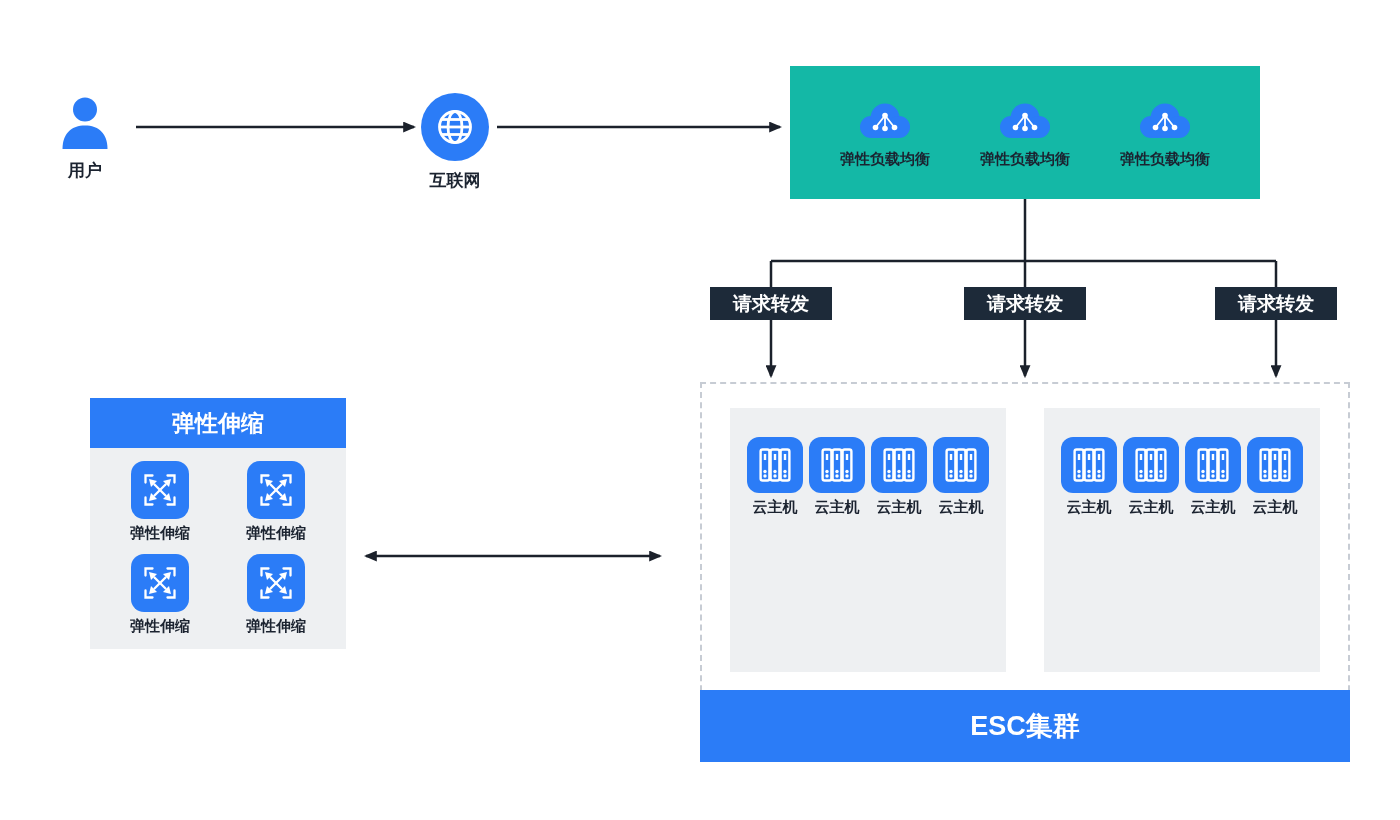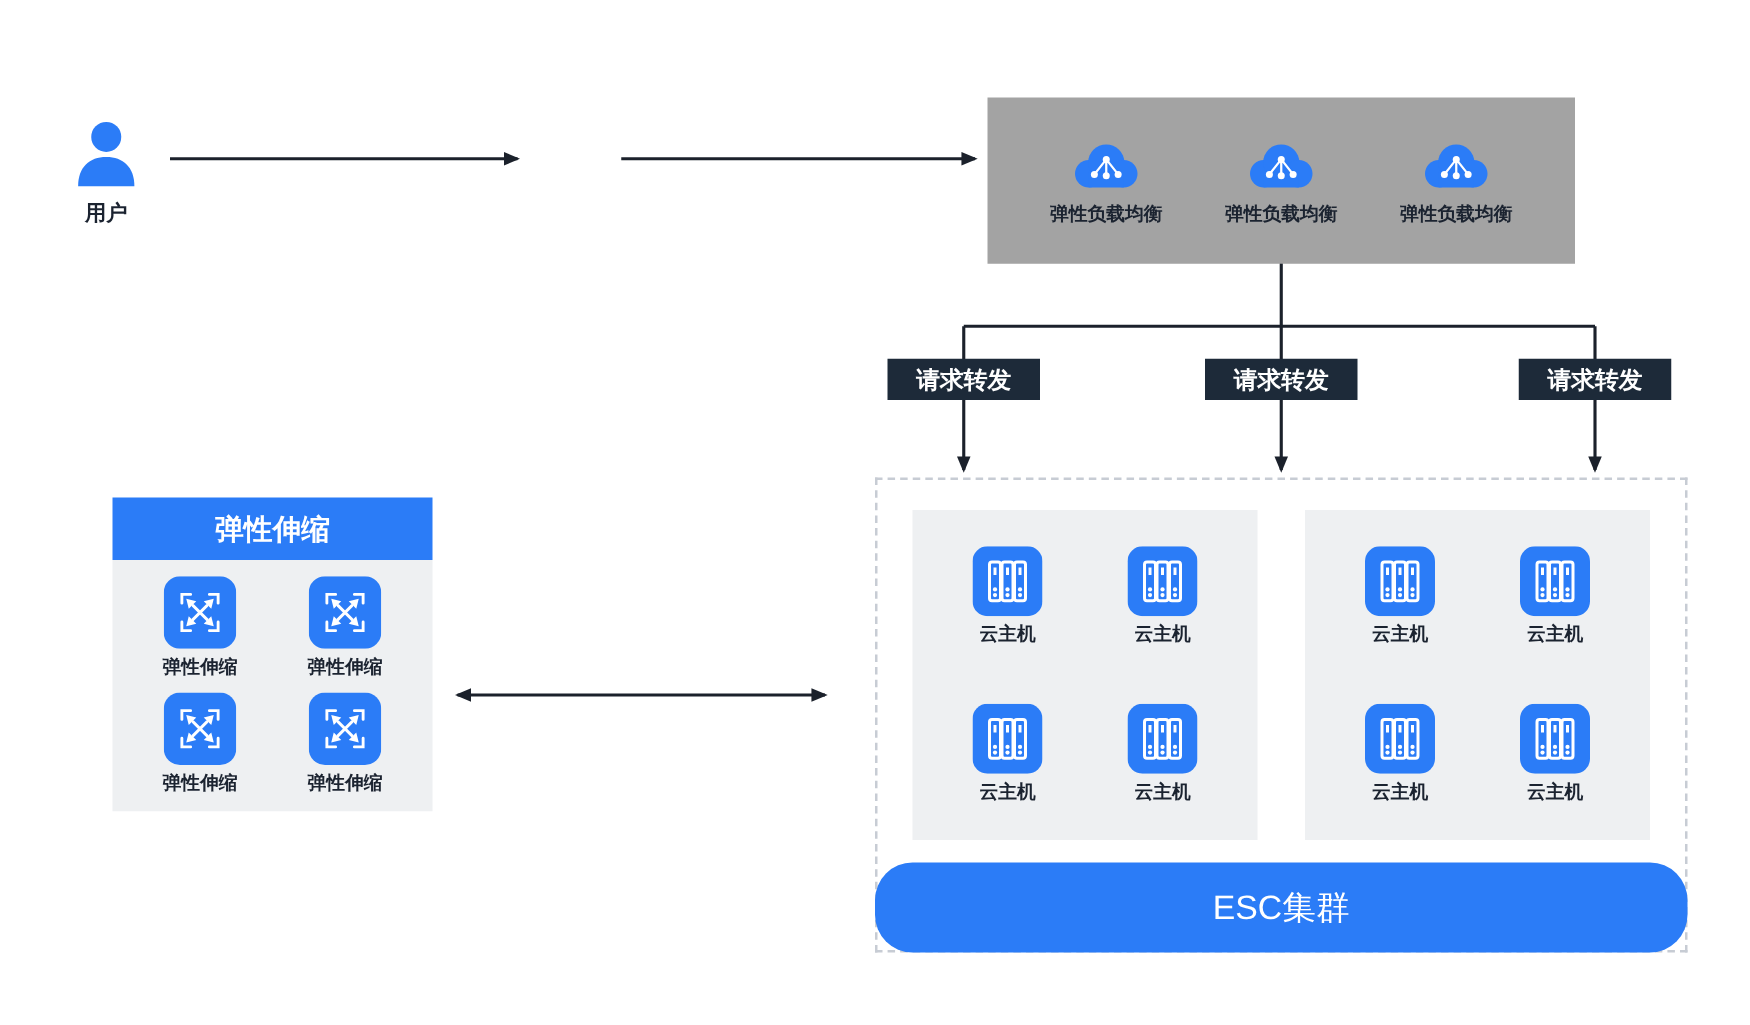--- a/index.html
+++ b/index.html
@@ -7,43 +7,43 @@
     font-family:"Liberation Sans", sans-serif; color:#1b2330; }
   .canvas { position:relative; width:1400px; height:820px; background:#ffffff; overflow:hidden; }
 
   .connectors { position:absolute; left:0; top:0; width:1400px; height:820px; pointer-events:none; }
 
   .node { position:absolute; display:flex; flex-direction:column; align-items:center; }
   .node-user { left:45px; top:96px; width:80px; }
   .node-internet { left:415px; top:92px; width:80px; }
   .node-label { font-weight:700; font-size:17px; margin-top:7px; white-space:nowrap; }
 
-  .elb-panel { position:absolute; left:790px; top:78px; width:470px; height:133px;
-    background:#a3a3a3; display:flex; justify-content:space-evenly; align-items:center; }
+  .elb-panel { position:absolute; left:790px; top:66px; width:470px; height:133px;
+    background:#14b8a6; display:flex; justify-content:space-evenly; align-items:center; }
   .elb-item { display:flex; flex-direction:column; align-items:center; gap:8px; }
   .elb-label { font-size:15px; font-weight:700; white-space:nowrap; }
 
   .badge { position:absolute; width:122px; height:33px; background:#1d2a39; color:#ffffff;
     font-size:19px; font-weight:700; display:flex; align-items:center; justify-content:center;
     top:287px; white-space:nowrap; }
   .badge-1 { left:710px; } .badge-2 { left:964px; } .badge-3 { left:1215px; }
 
   .cluster { position:absolute; left:700px; top:382px; width:650px; height:380px;
     border:2px dashed #c7ccd4; }
   .zone { position:absolute; top:24px; width:276px; height:264px; display:flex; flex-direction:column; }
   .zone-1 { left:28px; } .zone-2 { left:342px; }
   .zone-header { height:37px; background:#1d2a39; color:#ffffff; font-size:16px; font-weight:700;
     display:flex; align-items:center; justify-content:center; }
-  .zone-body { flex:1; background:#eef0f2; display:grid; grid-template-columns:1fr 1fr;
+  .zone-body { flex:1; background:#eef0f2; display:grid; grid-template-columns:1fr 1fr 1fr 1fr;
     grid-template-rows:1fr 1fr; justify-items:center; align-items:center; padding:6px 14px; }
   .cell { display:flex; flex-direction:column; align-items:center; gap:5px; }
   .cell-label { font-size:15px; font-weight:700; white-space:nowrap; }
 
   .esc-bar { position:absolute; left:700px; top:690px; width:650px; height:72px; background:#2b7cf7;
-    color:#ffffff; font-size:27px; font-weight:400; display:flex; align-items:center; justify-content:center;border-radius:30px; }
+    color:#ffffff; font-size:27px; font-weight:700; display:flex; align-items:center; justify-content:center; }
 
   .scaling { position:absolute; left:90px; top:398px; width:256px; height:251px; display:flex; flex-direction:column;text-align:right; }
   .scaling-header { height:50px; background:#2b7cf7; color:#ffffff; font-size:23px; font-weight:700;
     display:flex; align-items:center; justify-content:center; }
   .scaling-body { flex:1; background:#eef0f2; display:grid; grid-template-columns:1fr 1fr;
     grid-template-rows:1fr 1fr; justify-items:center; align-items:center; padding:8px 12px; }
 
   .icon56 { width:56px; height:56px; display:block; }
   .icon58 { width:58px; height:58px; display:block; }
   .icon-elb { width:66px; height:46px; display:block; }
@@ -129,20 +129,33 @@
   </svg>
 
   <div class="node node-user">
     <svg width="54" height="56" viewBox="0 0 54 56">
       <circle cx="27" cy="13.5" r="12" fill="#2b7cf7"></circle>
       <path d="M4.5 53 C4.5 37.5 13.5 29.5 27 29.5 C40.5 29.5 49.5 37.5 49.5 53 Z" fill="#2b7cf7"></path>
     </svg>
     <div class="node-label">用户</div>
   </div>
 
+  <div class="node node-internet">
+    <svg width="70" height="70" viewBox="0 0 70 70">
+      <circle cx="35" cy="35" r="34" fill="#2b7cf7"></circle>
+      <g stroke="#ffffff" stroke-width="2.8" fill="none">
+        <circle cx="35" cy="35" r="15.5"></circle>
+        <ellipse cx="35" cy="35" rx="7" ry="15.5"></ellipse>
+        <path d="M19.5 35 h31"></path>
+        <path d="M22 27.5 h26"></path>
+        <path d="M22 42.5 h26"></path>
+      </g>
+    </svg>
+    <div class="node-label">互联网</div>
+  </div>
 
   <div class="elb-panel">
     <div class="elb-item">
       <svg class="icon-elb">
           <use href="#icon-elb"></use>
         </svg>
       <div class="elb-label">弹性负载均衡</div>
     </div>
     <div class="elb-item">
       <svg class="icon-elb">

